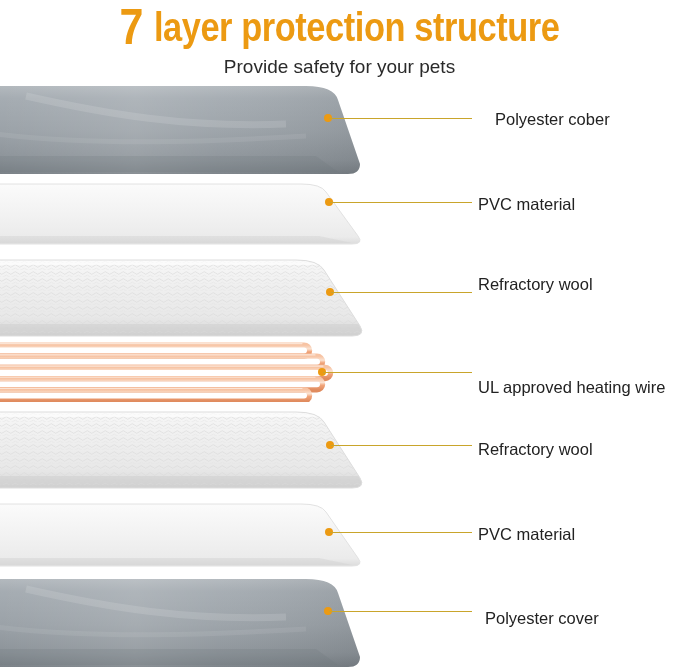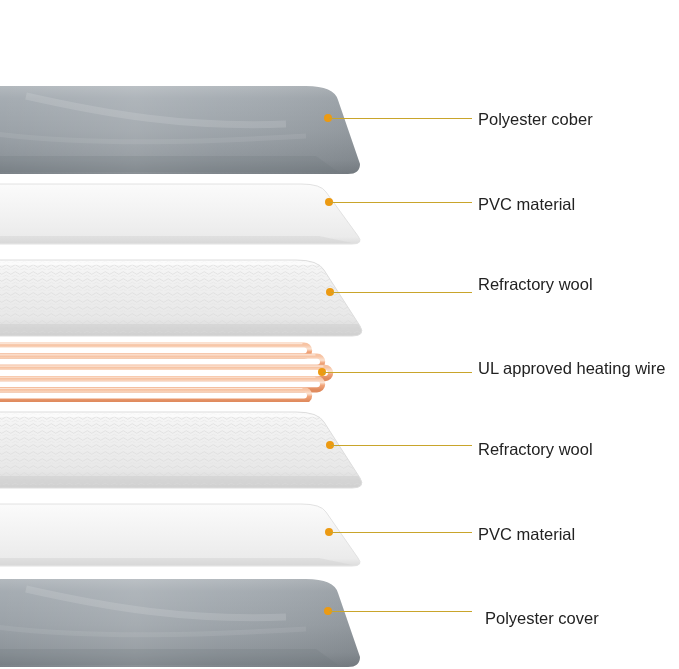--- a/index.html
+++ b/index.html
@@ -107,20 +107,24 @@
 
   
   .wires { position: absolute; left: 0; top: 0; width: 100%; height: 100%; }
   .wires svg { display:block; width:100%; height:100%; }
 </style>
 </head>
 <body>
 
 <div id="infographic">
 
+  <div class="header">
+    <h1 class="title"><span class="seven">7</span><span> layer protection structure</span></h1>
+    <p class="subtitle">Provide safety for your pets</p>
+  </div>
 
   <div class="layer" style="top:84px; width:374px; height:92px;">
     <div class="slab">
       <svg viewBox="0 0 374 92" preserveAspectRatio="none">
         <defs>
           <linearGradient id="gp1" x1="0" y1="0" x2="0" y2="1">
             <stop offset="0%" stop-color="#B2B8BD"></stop>
             <stop offset="14%" stop-color="#A4ABB1"></stop>
             <stop offset="52%" stop-color="#9AA1A7"></stop>
             <stop offset="84%" stop-color="#8B9298"></stop>
@@ -138,21 +142,21 @@
         <path d="M0,72 L330,72 L352,88 L0,88 Z" fill="#6E757B" opacity="0.22"></path>
         <path d="M40,12 C120,30 200,44 300,40" stroke="#ffffff" stroke-opacity="0.13" stroke-width="7" fill="none"></path>
         <path d="M10,50 C110,62 220,58 320,52" stroke="#ffffff" stroke-opacity="0.08" stroke-width="5" fill="none"></path>
       </svg>
     </div>
   </div>
   <div class="leader" style="left:324px; top:114px; width:148px;">
     <span class="dot"></span>
     <span class="line" style="width:143px;"></span>
   </div>
-  <div class="label" style="left:478px; top:109px;">Polyester cober</div>
+  <div class="label" style="left:495px; top:109px;">Polyester cober</div>
 
   <div class="layer" style="top:180px; width:380px; height:70px;">
     <div class="slab">
       <svg viewBox="0 0 380 70" preserveAspectRatio="none">
         <defs>
           <linearGradient id="gv1" x1="0" y1="0" x2="0" y2="1">
             <stop offset="0%" stop-color="#FBFBFB"></stop>
             <stop offset="45%" stop-color="#F3F3F3"></stop>
             <stop offset="88%" stop-color="#EBEBEB"></stop>
             <stop offset="100%" stop-color="#DCDCDC"></stop>
@@ -230,21 +234,21 @@
           <path d="M-20,37.3 L329,37.3"></path>
           <path d="M-20,48.5 L316,48.5"></path>
         </g>
       </svg>
     </div>
   </div>
   <div class="leader" style="left:318px; top:368px; width:154px;">
     <span class="dot"></span>
     <span class="line" style="width:149px;"></span>
   </div>
-  <div class="label" style="left:478px; top:358px;">UL approved heating wire</div>
+  <div class="label" style="left:478px; top:377px;">UL approved heating wire</div>
 
   <div class="layer" style="top:408px; width:380px; height:90px;">
     <div class="slab">
       <svg viewBox="0 0 380 90" preserveAspectRatio="none">
         <defs>
           <linearGradient id="gw2" x1="0" y1="0" x2="0" y2="1">
             <stop offset="0%" stop-color="#F7F7F7"></stop>
             <stop offset="35%" stop-color="#EFEFEF"></stop>
             <stop offset="75%" stop-color="#E8E8E8"></stop>
             <stop offset="100%" stop-color="#D6D6D6"></stop>

